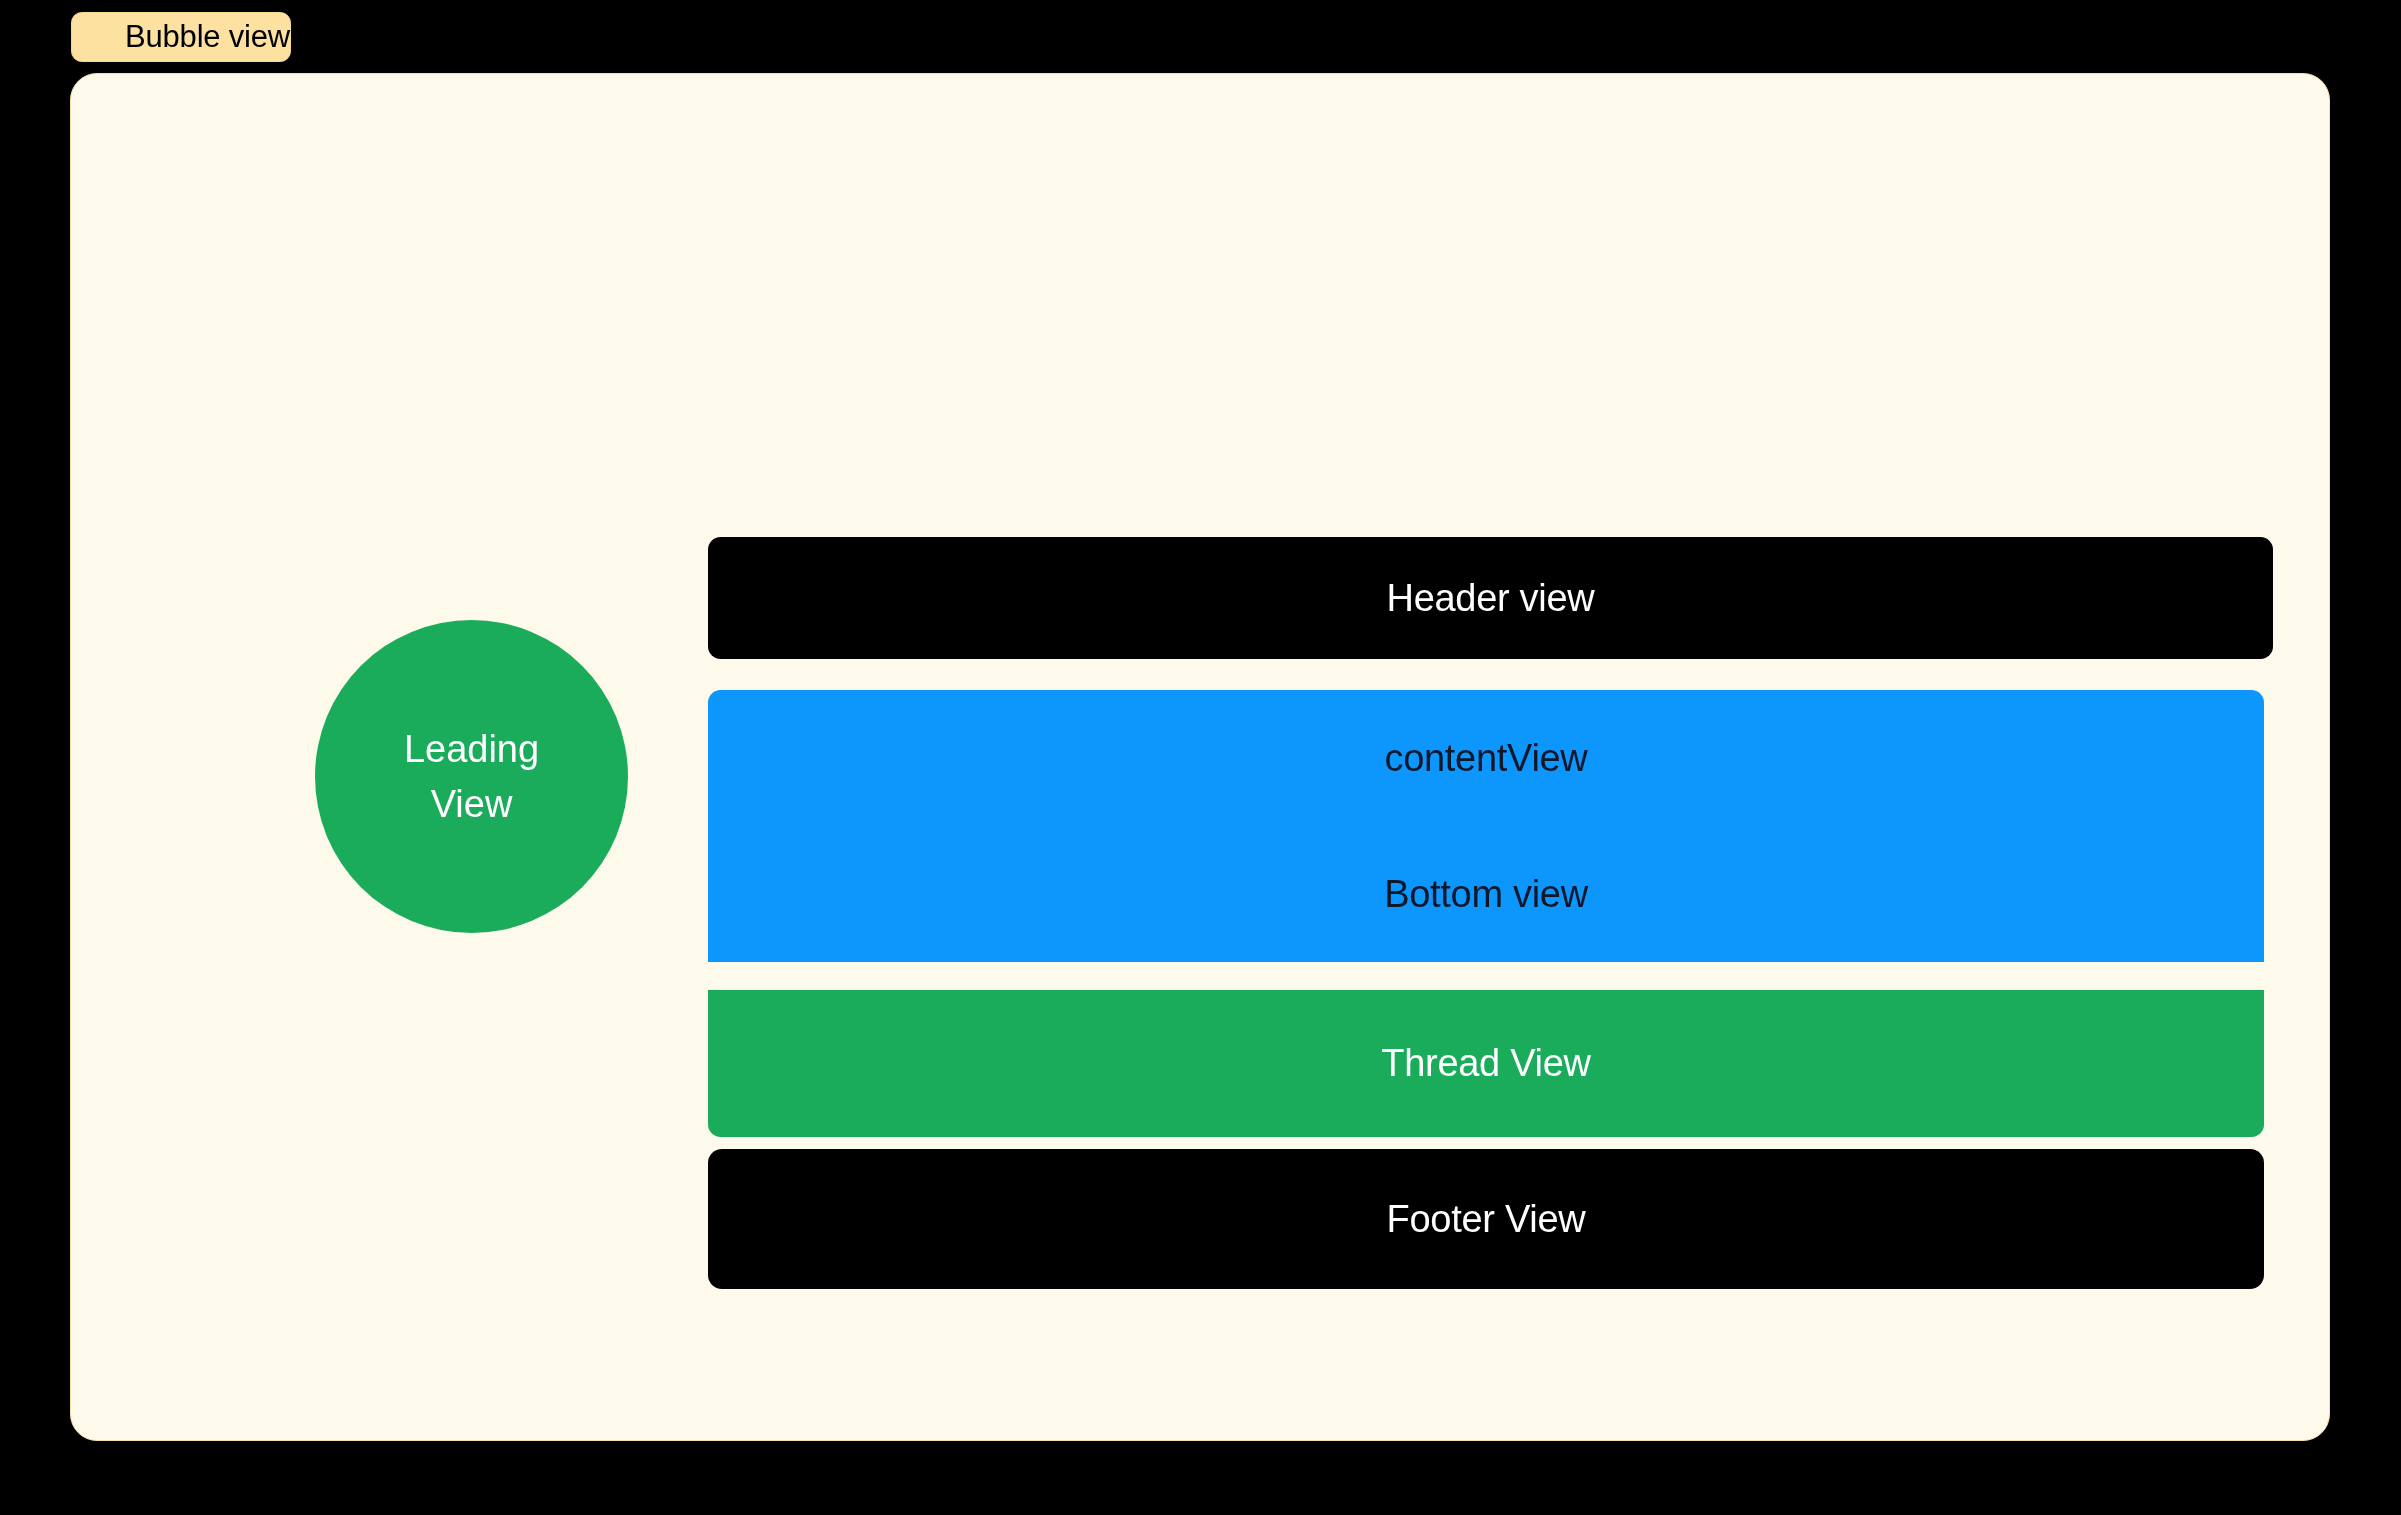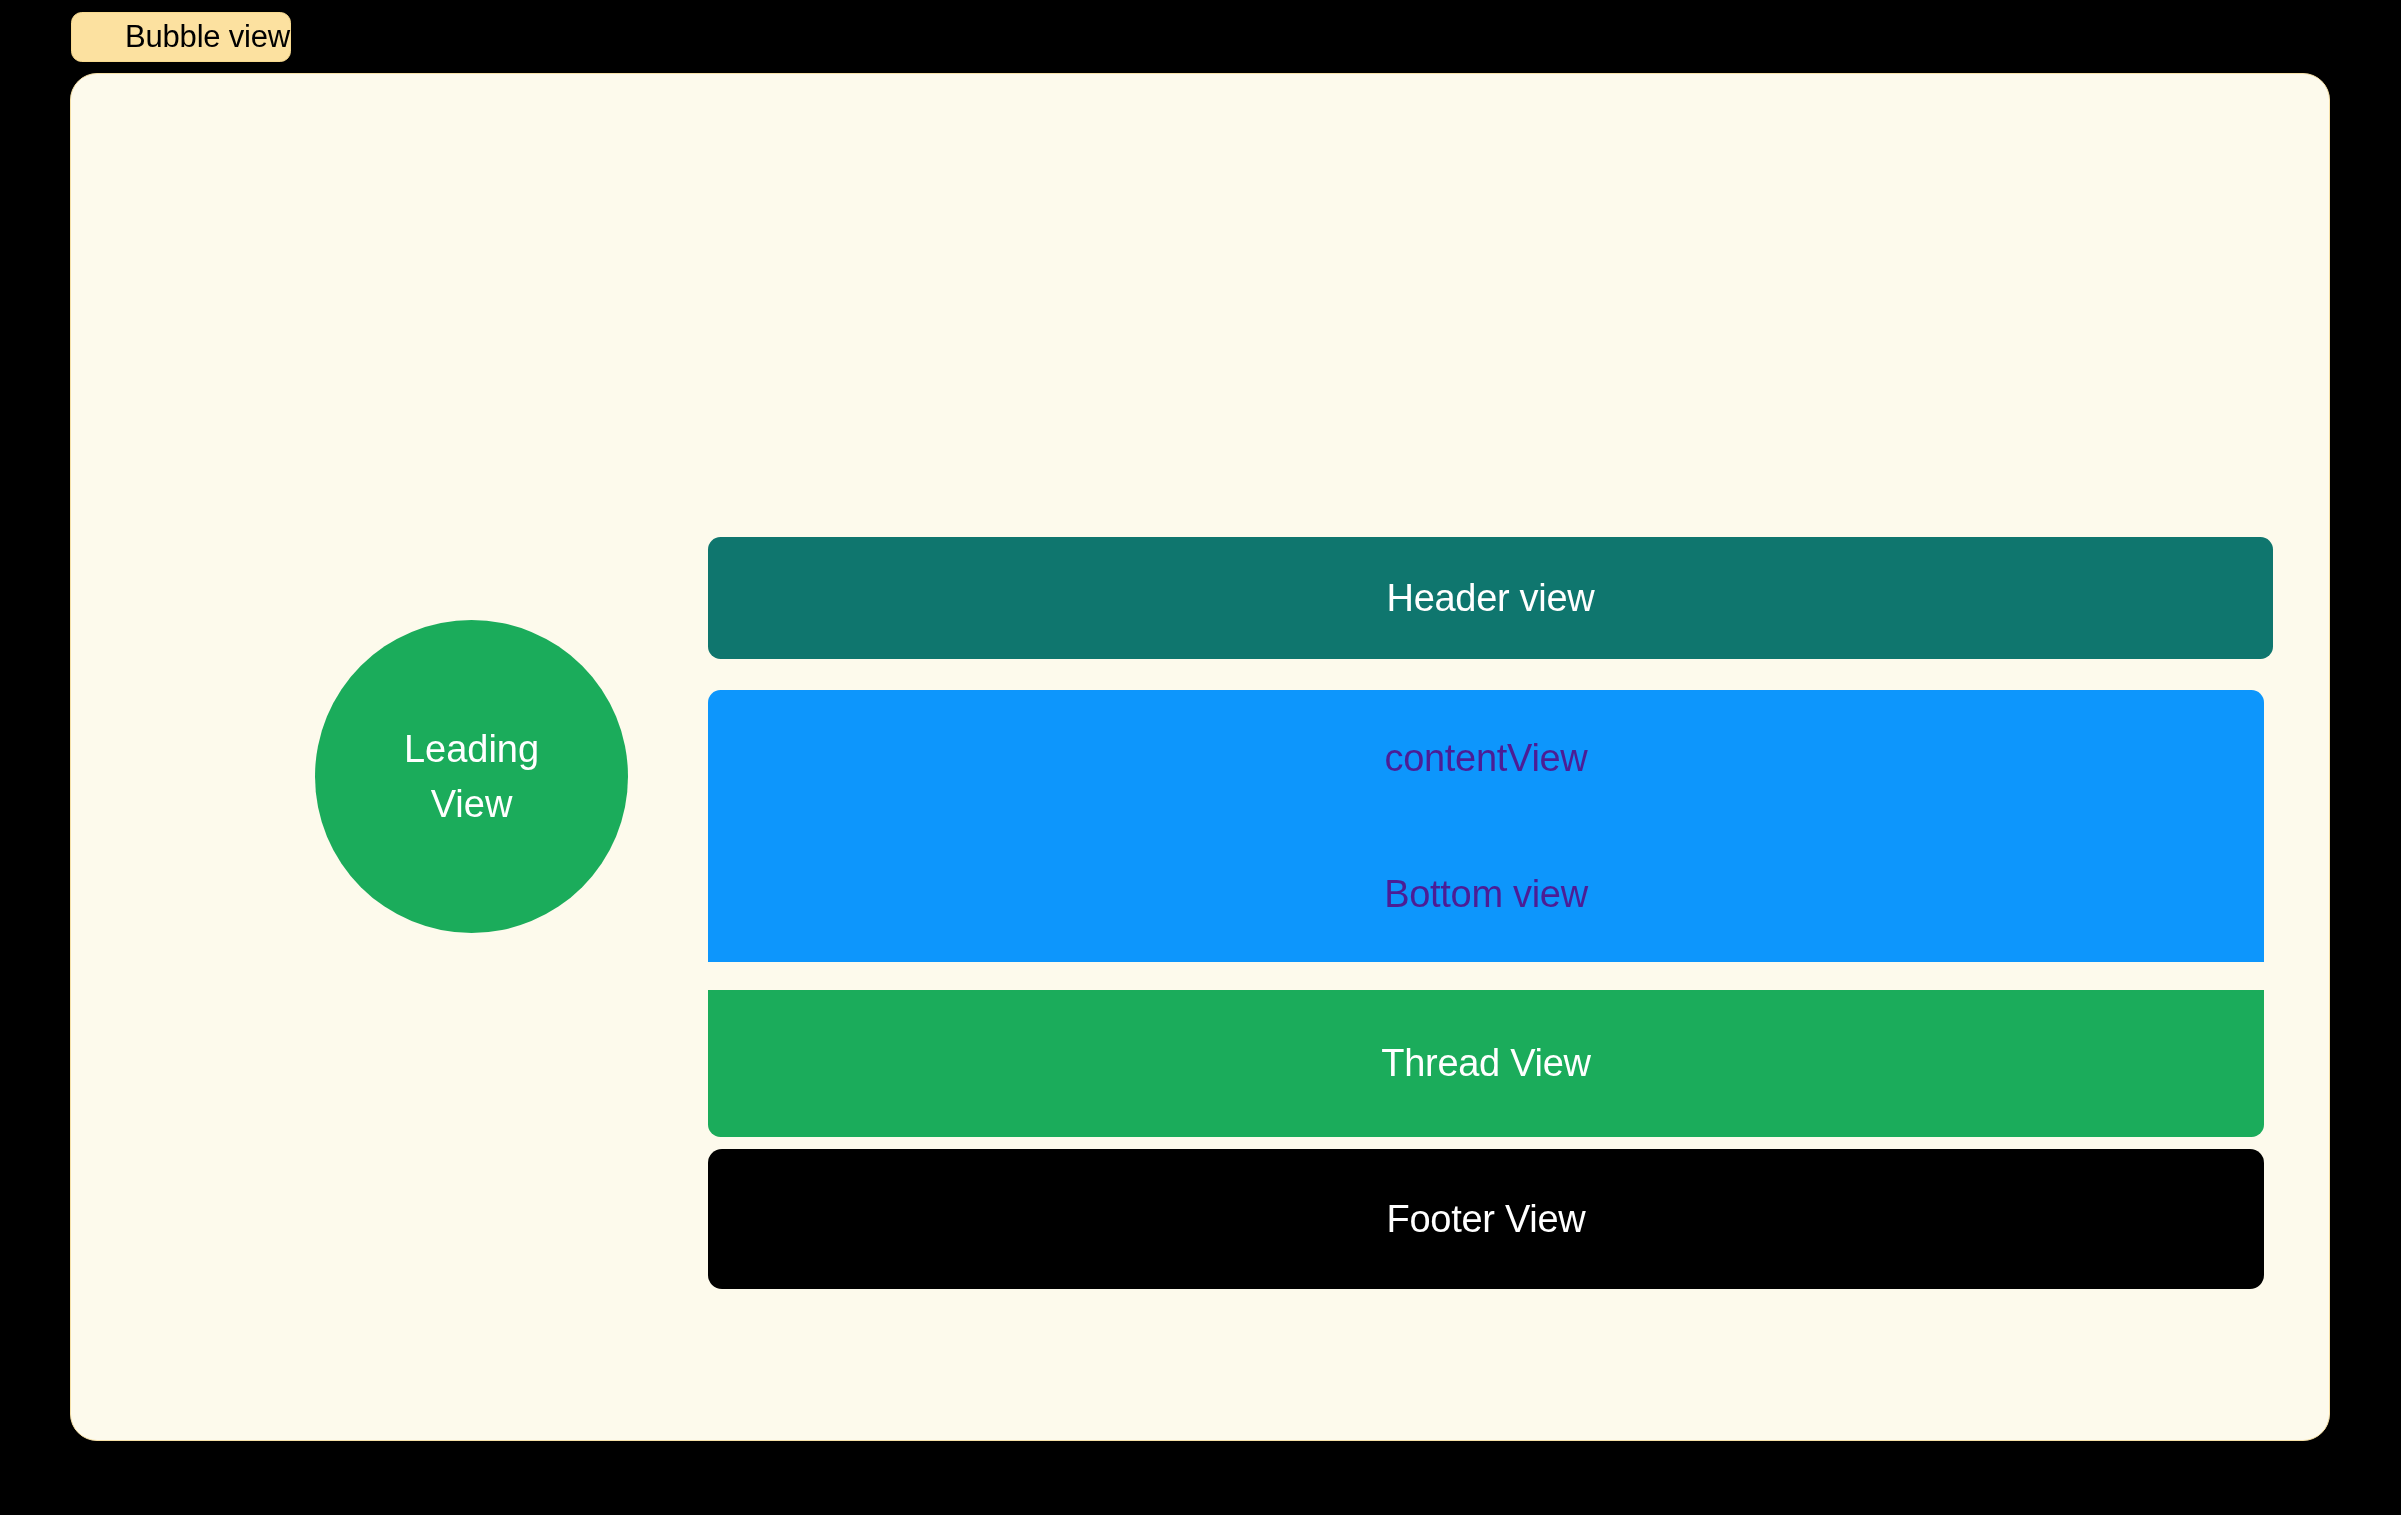--- a/index.html
+++ b/index.html
@@ -78,21 +78,21 @@
     font-size: 38px;
     letter-spacing: -0.3px;
   }
 
   
   #header-view {
     left: 637px;
     top: 463px;
     width: 1565px;
     height: 122px;
-    background: #0f766e;
+    background: #000000;
     border-radius: 12.5px;
   }
 
   
   #content-block {
     position: absolute;
     left: 637px;
     top: 616px;
     width: 1556px;
     height: 447px;
@@ -101,21 +101,21 @@
     display: flex;
     flex-direction: column;
   }
   #content-upper {
     background: #0D96FC;
     height: 290px;
     display: flex;
     flex-direction: column;
     align-items: center;
     justify-content: space-around;
-    color: #4c1d95;
+    color: #0f172a;
     font-size: 38px;
     letter-spacing: -0.3px;
   }
   #content-upper > span {
     display: block;
   }
   #thread-view {
     background: #1BAC5B;
     height: 156px;
     display: flex;

